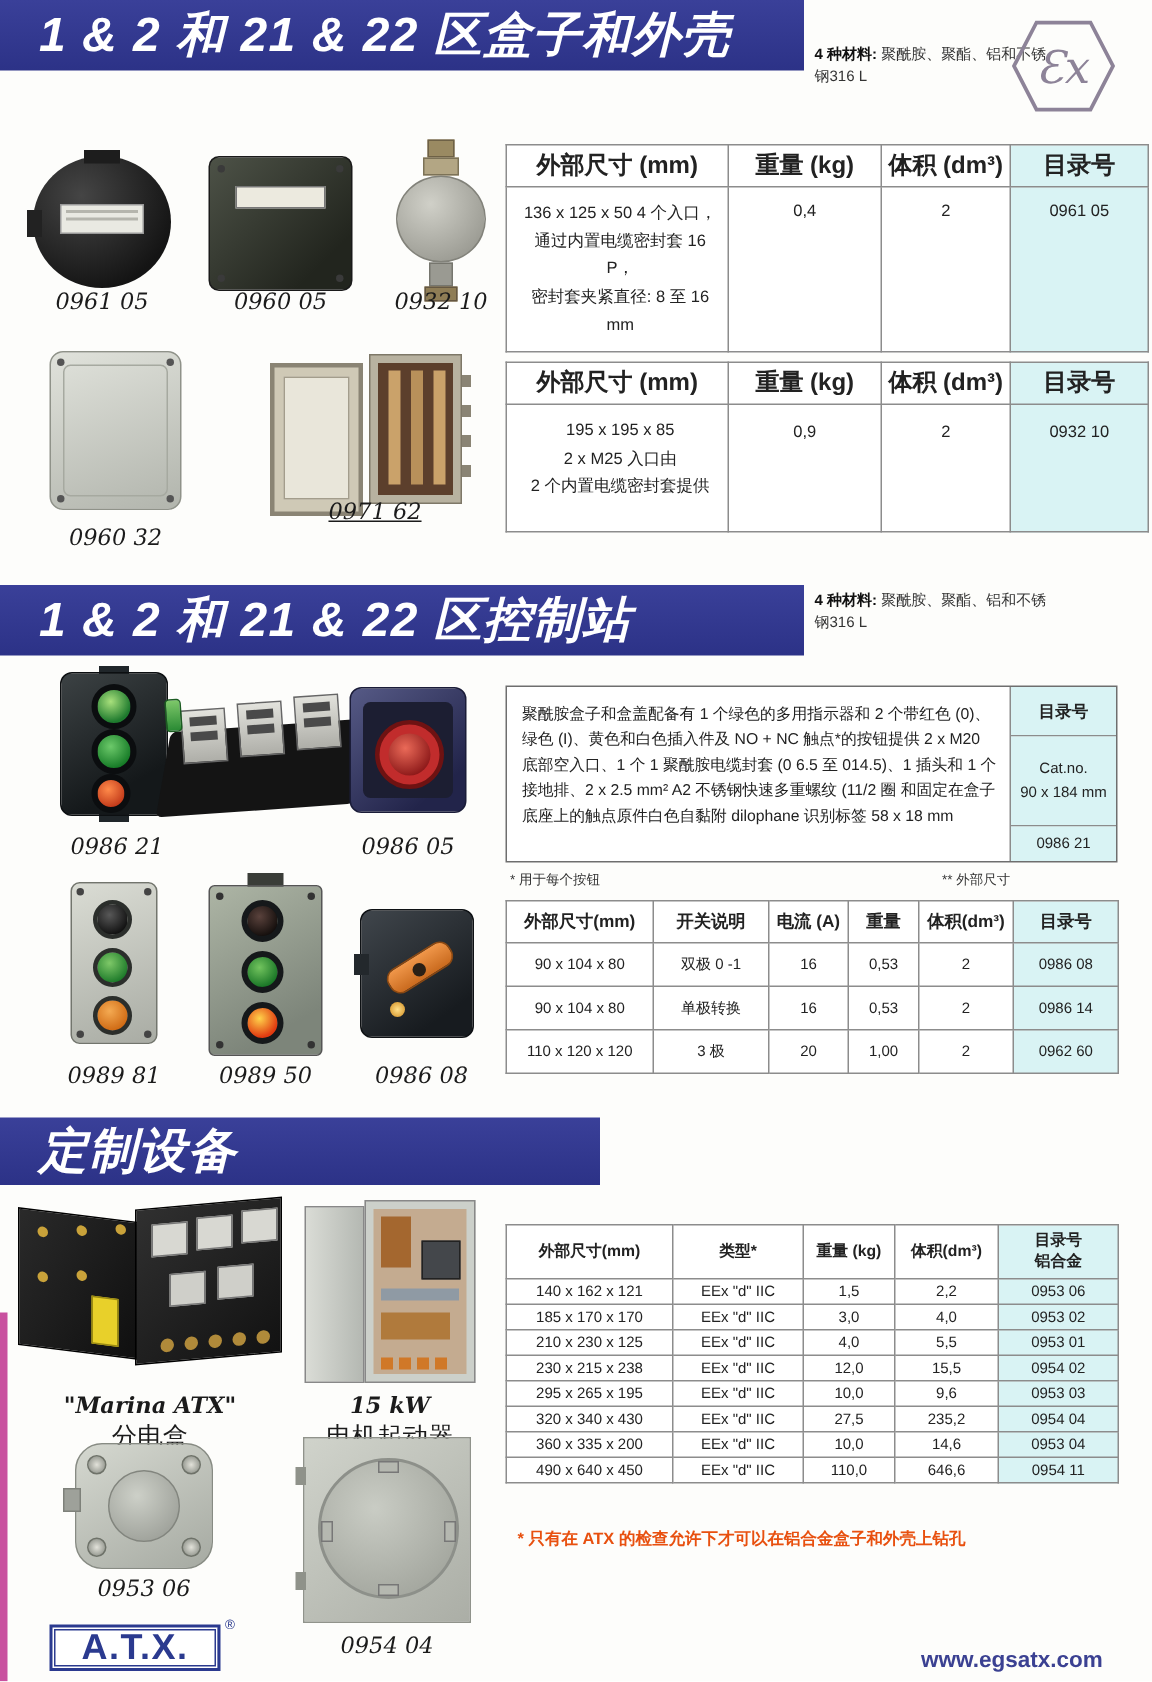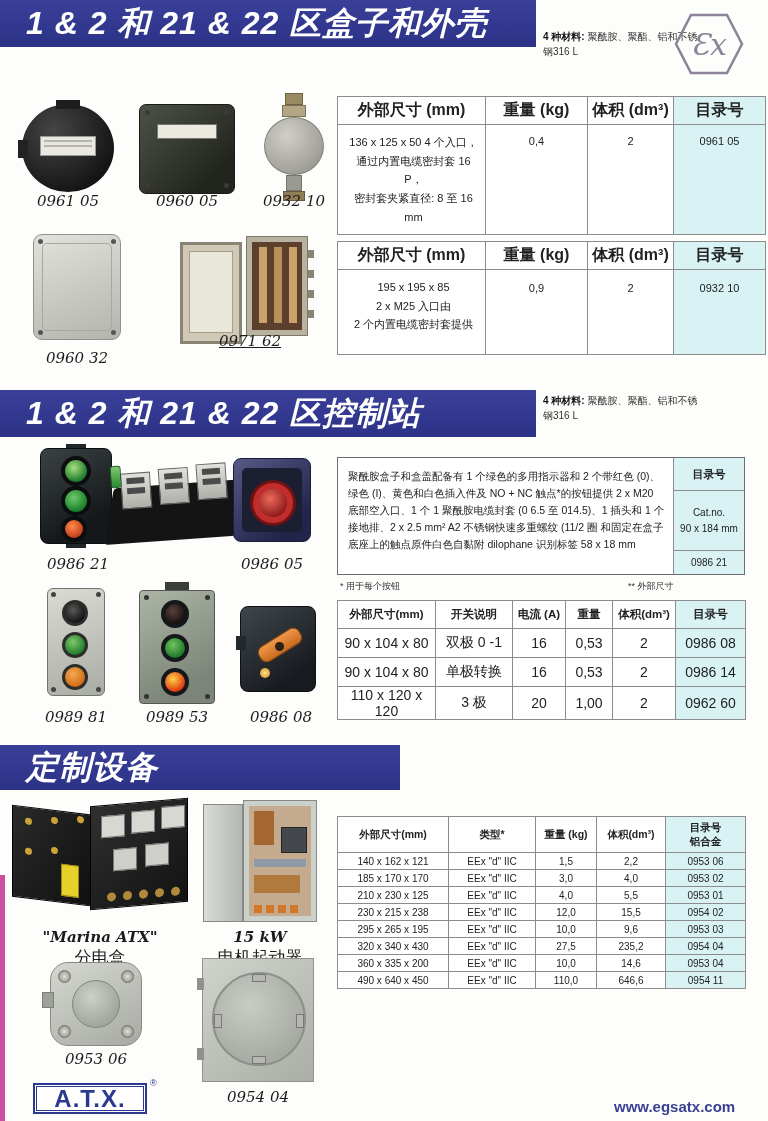--- a/index.html
+++ b/index.html
@@ -34,21 +34,21 @@
   .t th, .t td { border:1px solid #8c8c8c; text-align:center; vertical-align:middle; color:#222; }
   .t th { font-weight:bold; }
   .cat { background:#d9f3f4; }
   .dims-cell { text-align:right; padding:8px 6px 8px 10px !important; }
   .dims-cell span { display:block; line-height:1.7; }
 
   .t-main th { font-size:16px; height:28px; }
   .t-main td { font-size:11px; }
 
   .t-sw th { font-size:11.5px; height:28px; }
-  .t-sw td { font-size:14px; height:29px; }
+  .t-sw td { font-size:10px; height:29px; }
 
   .t-cu th { font-size:10.5px; height:36px; line-height:1.3; }
   .t-cu td { font-size:10px; height:17px; padding:1px 2px; }
 
   .info-block { border:1.5px solid #6e6e6e; background:#fff; display:flex; }
   .info-text { width:336px; padding:10px 8px 6px 10px; font-size:10.5px; line-height:1.62; color:#222; border-right:1px solid #8c8c8c; }
   .info-cat { width:70px; display:flex; flex-direction:column; }
   .info-cat > div { border-bottom:1px solid #8c8c8c; background:#d9f3f4; display:flex; flex-direction:column; align-items:center; justify-content:center; font-size:10px; color:#222; text-align:center; }
   .info-cat > div:last-child { border-bottom:none; }
   .fn { font-size:9px; color:#333; }
@@ -276,21 +276,21 @@
     <div class="ph" style="left:26px; top:0; width:24px; height:10px; background:#3a3d38;"></div>
     <div class="ph" style="left:0; top:8px; width:76px; height:114px; border-radius:4px; background:linear-gradient(150deg,#adb5a5,#7d857a 80%); border:1px solid #555;"></div>
     <div class="screw" style="left:5px; top:13px; background:#333;"></div>
       <div class="screw" style="right:5px; top:13px; background:#333;"></div>
     <div class="screw" style="left:5px; bottom:5px; background:#333;"></div>
       <div class="screw" style="right:5px; bottom:5px; background:#333;"></div>
     <div class="btn" style="left:22px; top:18px; width:28px; height:28px; border:4px solid #15181a; background:radial-gradient(circle at 40% 35%, #5a423c, #150f0d 75%);"></div>
     <div class="btn" style="left:22px; top:52px; width:28px; height:28px; border:4px solid #15181a; background:radial-gradient(circle at 40% 35%, #72c45e, #187426 75%);"></div>
     <div class="btn" style="left:22px; top:86px; width:28px; height:28px; border:4px solid #15181a; background:radial-gradient(circle at 40% 35%, #ffd24a, #e03a10 70%);"></div>
   </div>
-  <div class="abs cap" style="left:132px; top:708px; width:90px;">0989 53</div>
+  <div class="abs cap" style="left:132px; top:708px; width:90px;">0989 50</div>
 
   <div class="abs" style="left:240px; top:606px; width:76px; height:86px;">
     <div class="ph" style="left:0; top:0; width:76px; height:86px; border-radius:8px; background:linear-gradient(145deg,#40464c,#171b1f 80%); border:1px solid #0e1114;"></div>
     <div class="ph" style="left:-4px; top:30px; width:10px; height:14px; background:#23282c;"></div>
     <div class="ph" style="left:16px; top:30px; width:48px; height:18px; border-radius:8px; background:linear-gradient(#f0974a,#c96a1e); transform:rotate(-32deg); border:1px solid #8a4812;"></div>
     <div class="btn" style="left:35px; top:36px; width:9px; height:9px; background:#2a2016;"></div>
     <div class="btn" style="left:20px; top:62px; width:10px; height:10px; background:radial-gradient(#ffe08a,#cf8a1e);"></div>
   </div>
   <div class="abs cap" style="left:236px; top:708px; width:90px;">0986 08</div>
 
@@ -483,20 +483,21 @@
             <td>490 x 640 x 450</td>
             <td>EEx "d" IIC</td>
             <td>110,0</td>
             <td>646,6</td>
             <td class="cat">0954 11</td>
           </tr>
     </tbody>
       </table>
   </div>
 
+  <div class="abs orange-note" style="left:345px; top:1018px; width:410px;">* 只有在 ATX 的检查允许下才可以在铝合金盒子和外壳上钻孔</div>
 
   <div class="abs" style="left:0; top:875px; width:5px; height:246px; background:#c9519f;"></div>
 
   <div class="abs atx-box" style="left:33px; top:1083px; width:114px; height:31px;">
     <span>A.T.X.</span>
   </div>
   <div class="abs" style="left:150px; top:1078px; font-size:9px; color:#2b3a8f;">®</div>
 
   <div class="abs site" style="left:614px; top:1098px;">www.egsatx.com</div>
 

